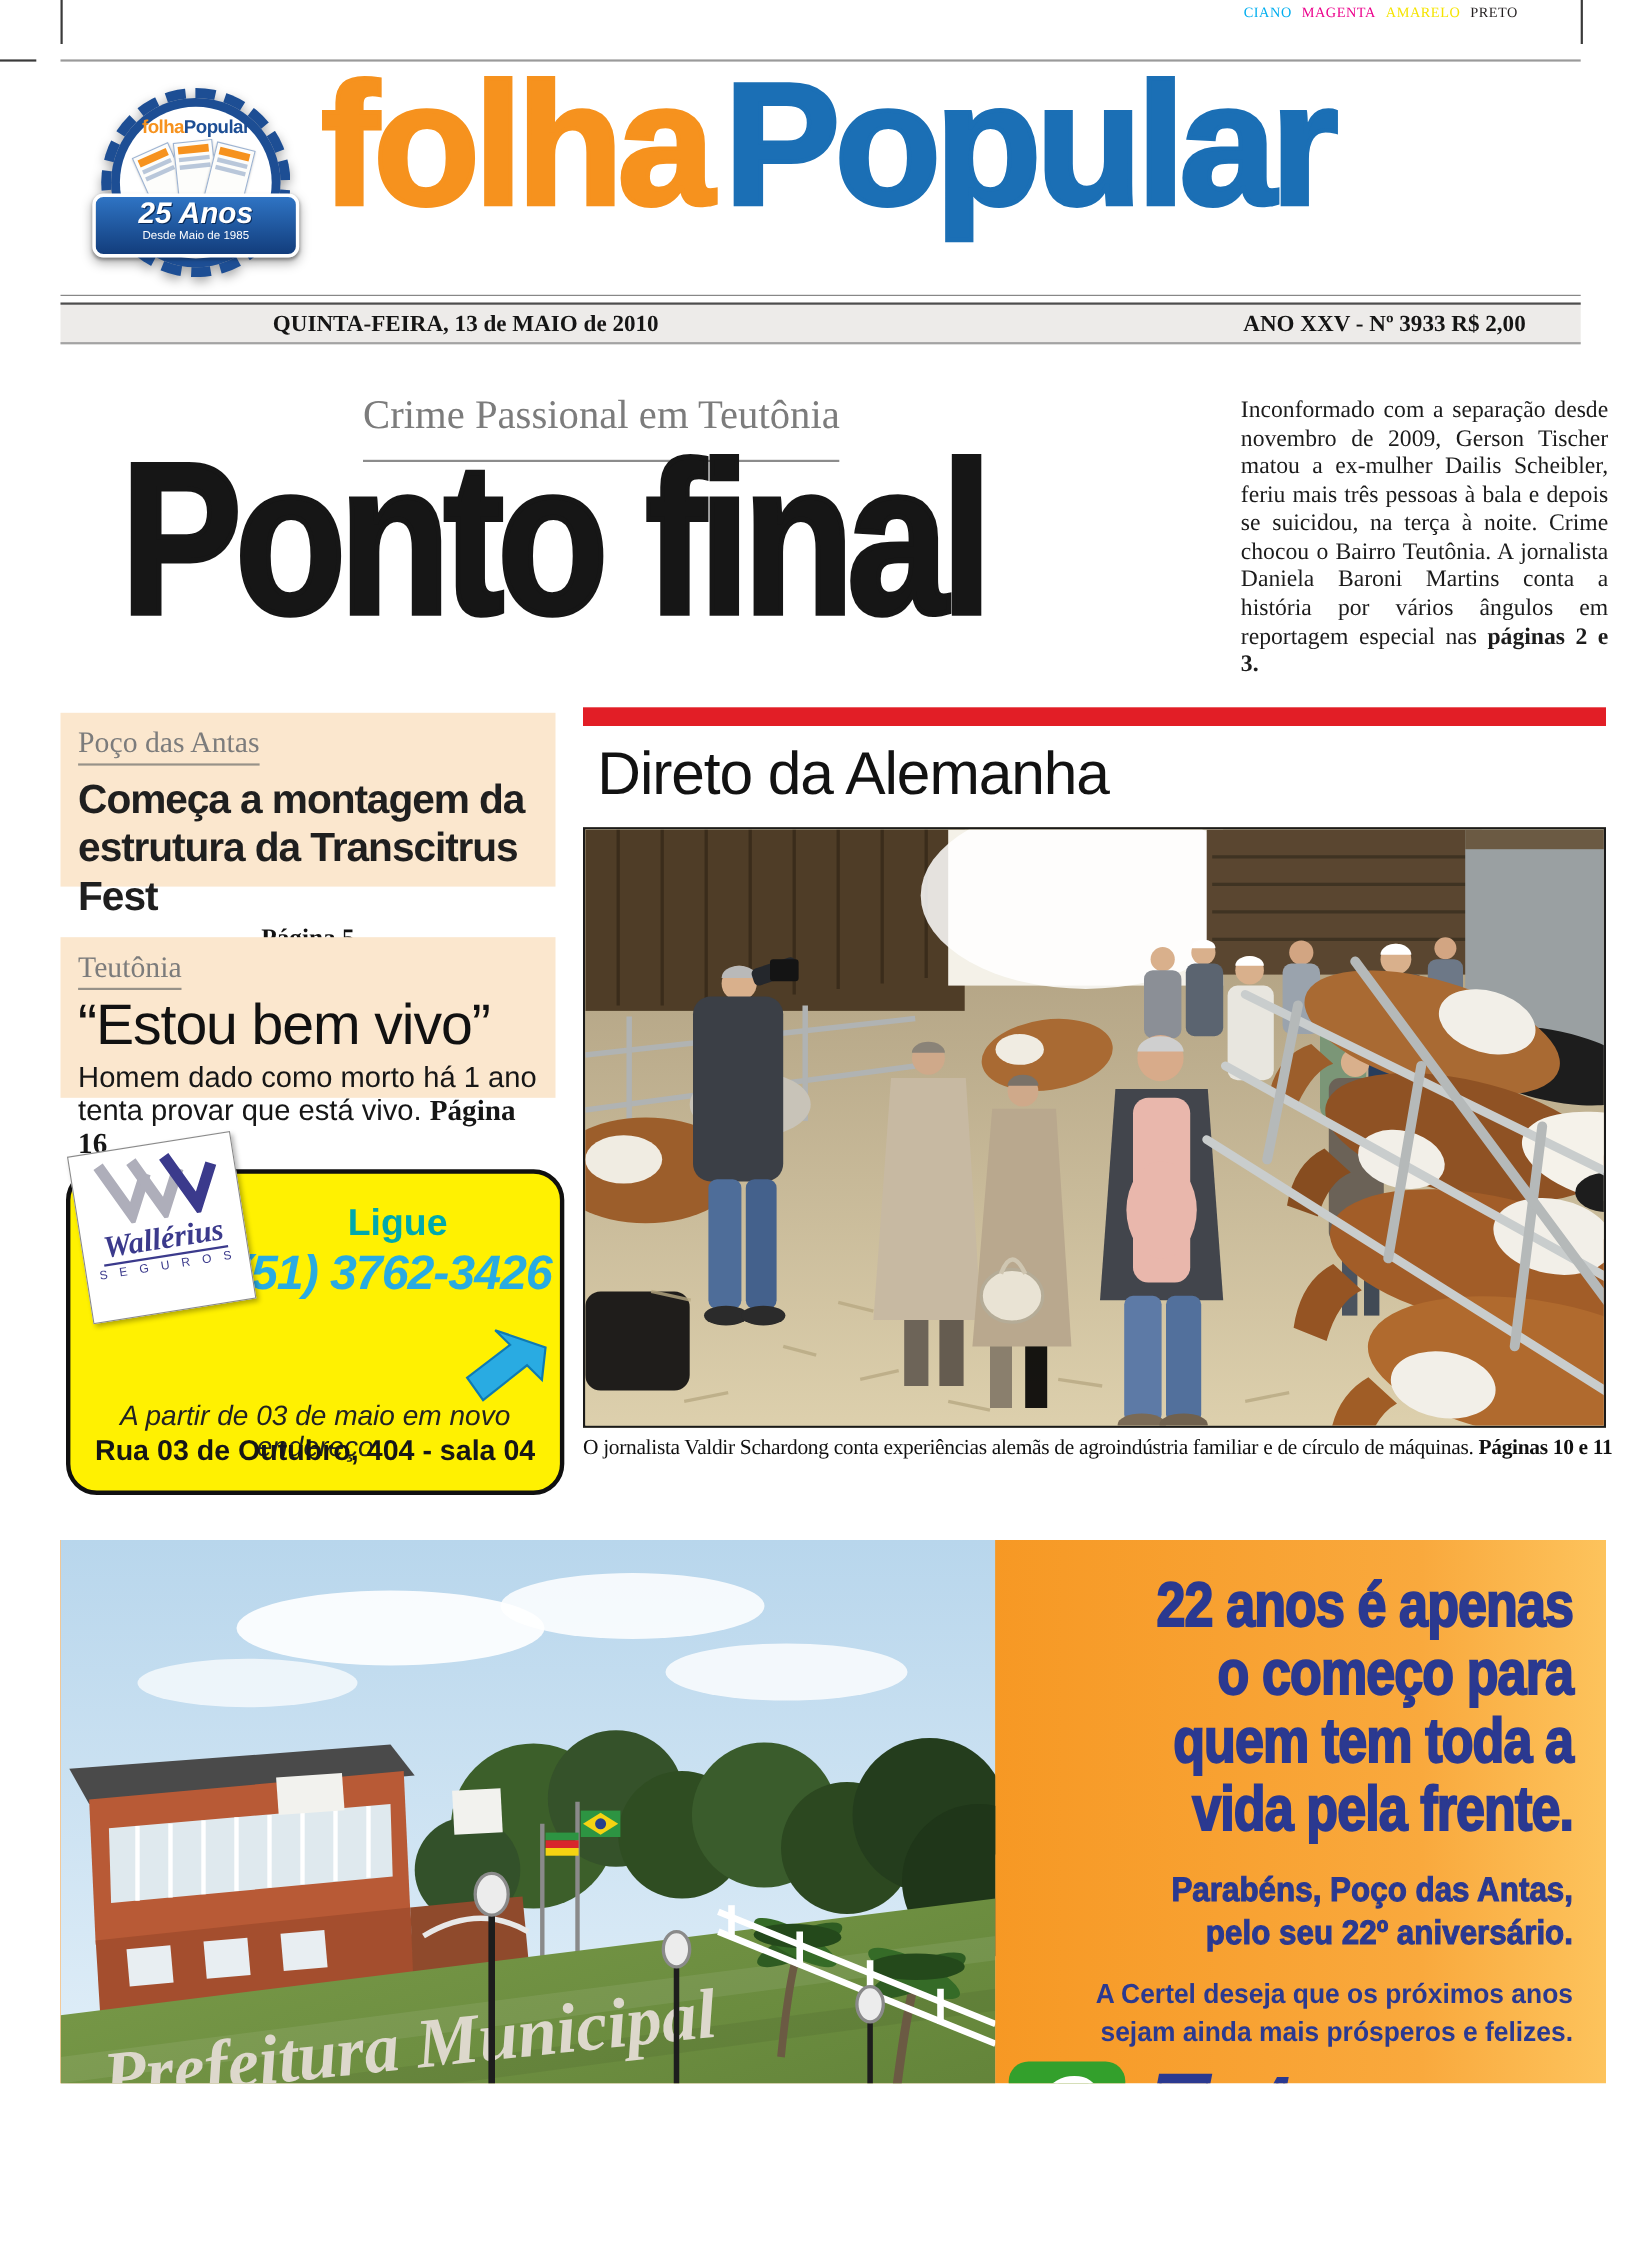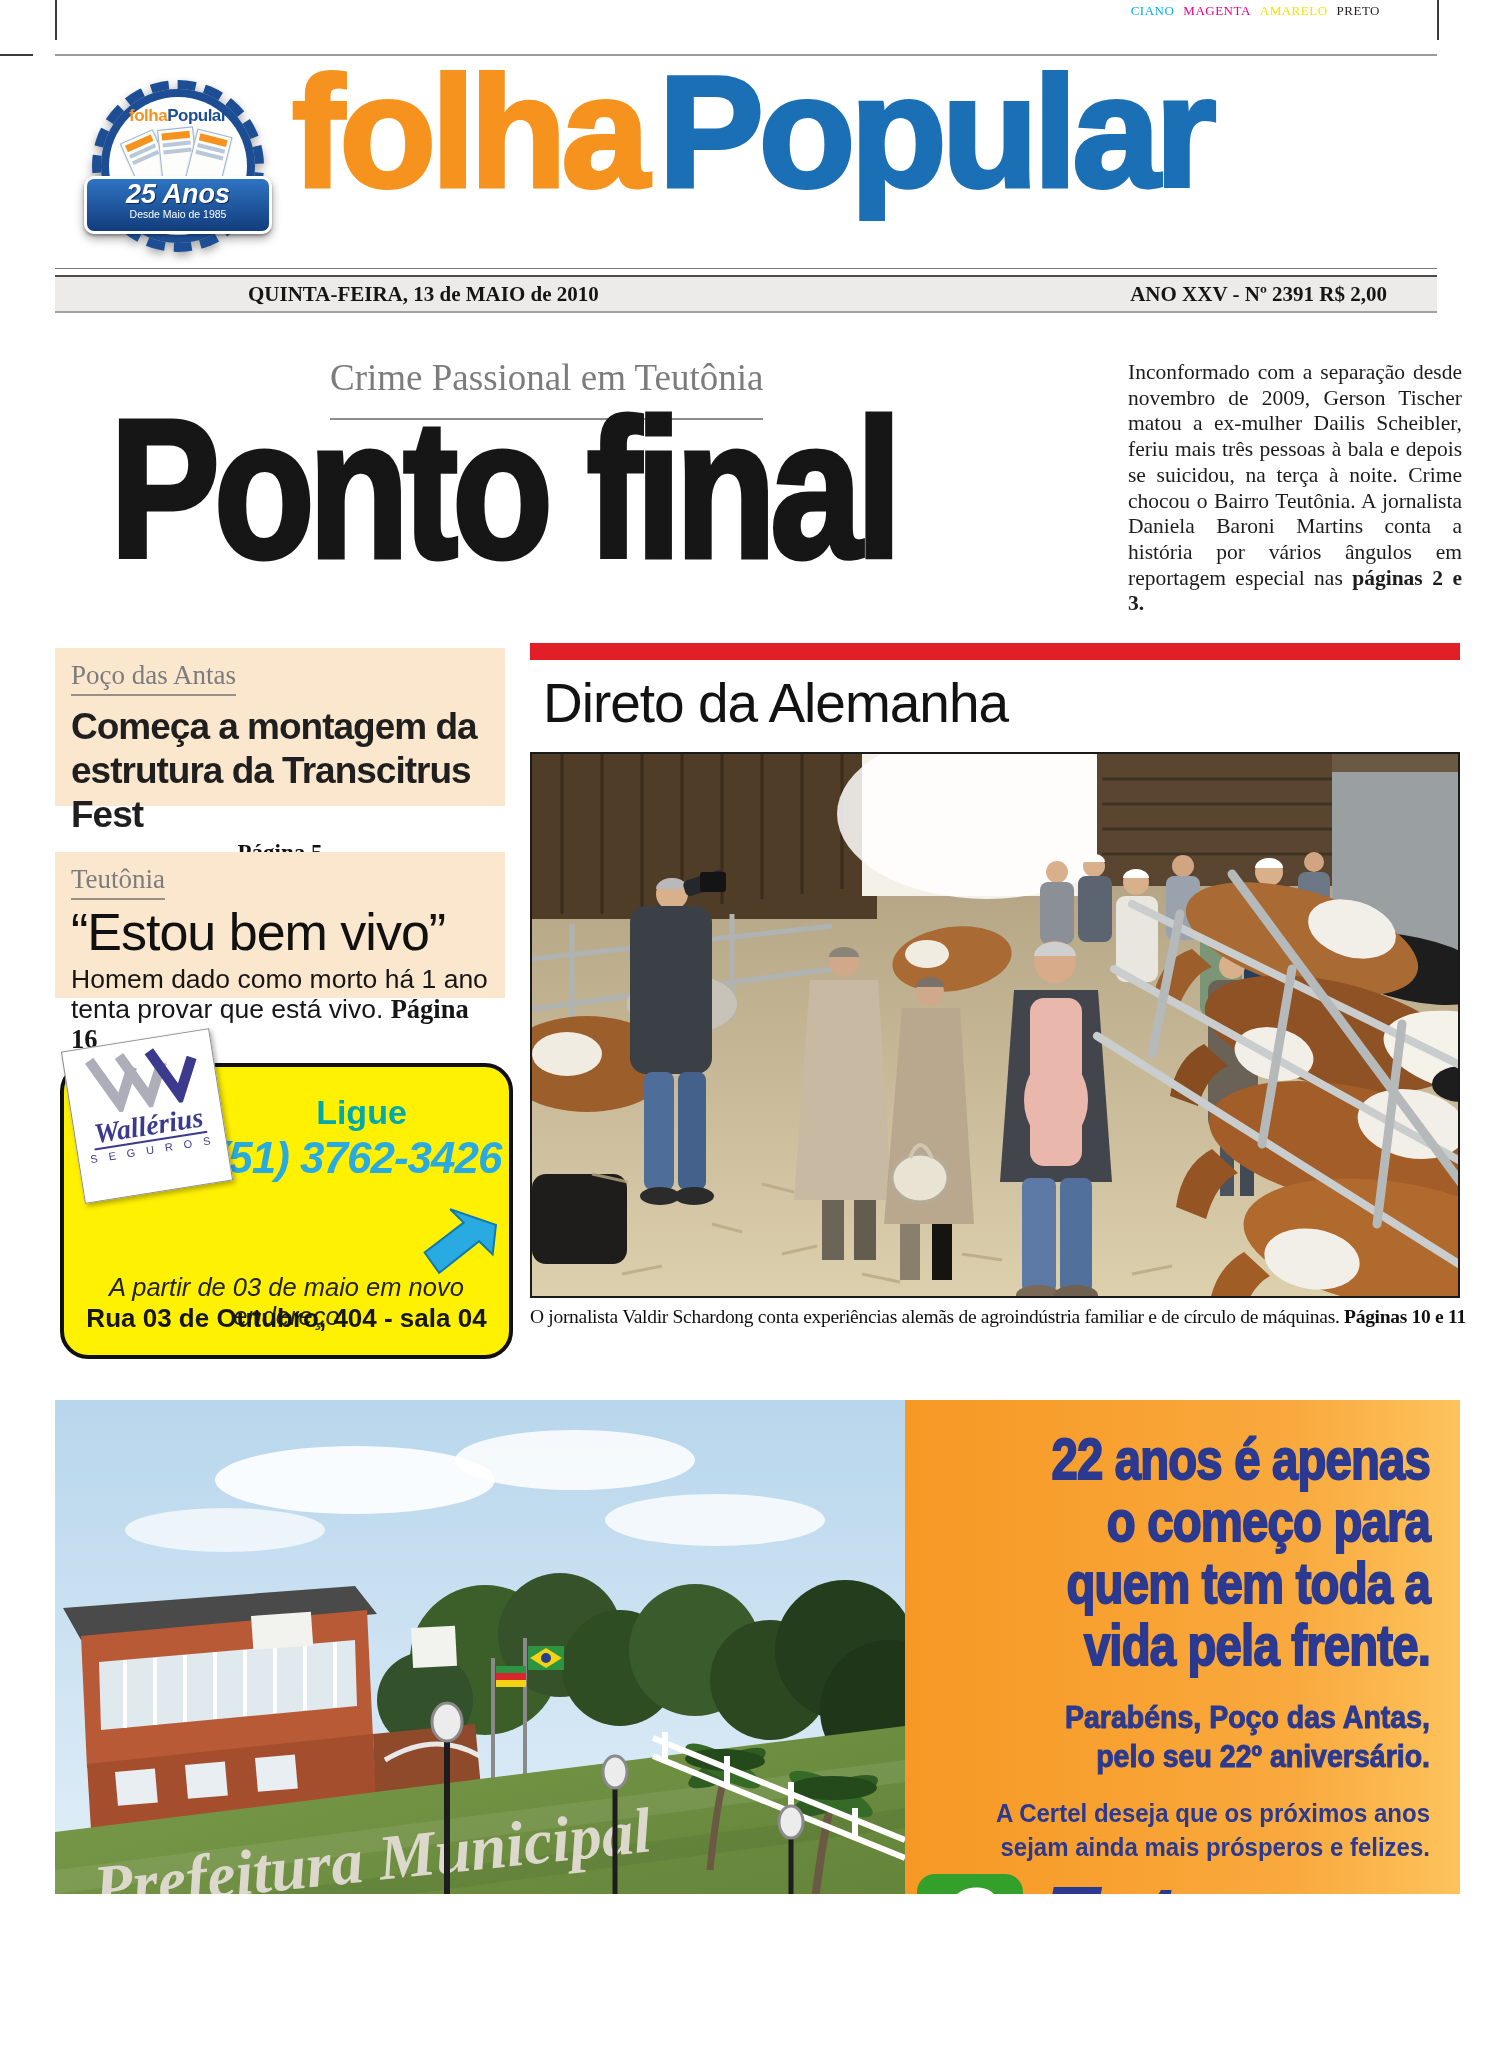--- a/index.html
+++ b/index.html
@@ -143,21 +143,21 @@
     <div class="badge-ribbon">
       <div class="badge-years">25 Anos</div>
       <span class="badge-since">Desde Maio de 1985</span>
     </div>
   </div>
   <div class="masthead"><span class="mh-folha">folha</span><span class="mh-popular">Popular</span></div>
 
   <div class="datebar-hair"></div>
   <div class="datebar">
     <span>QUINTA-FEIRA, 13 de MAIO de 2010</span>
-    <span>ANO XXV - Nº 2391 R$ 2,00</span>
+    <span>ANO XXV - Nº 3933 R$ 2,00</span>
   </div>
 
   <div class="lead-kicker">Crime Passional em Teutônia</div>
   <div class="lead-headline">Ponto final</div>
   <div class="lead-body"><span>Inconformado com a separação desde novembro de 2009, Gerson Tischer matou a ex-mulher Dailis Scheibler, feriu mais três pessoas à bala e depois se suicidou, na terça à noite. Crime chocou o Bairro Teutônia. A jornalista Daniela Baroni Martins conta a história por vários ângulos em reportagem especial nas </span><b>páginas 2 e 3.</b></div>
 
   <div class="teaser" style="top:648px;height:158px;">
     <div class="t-kicker">Poço das Antas</div>
     <div class="t1-headline">Começa a montagem da estrutura da Transcitrus Fest</div>
     <div class="t-page">Página 5</div>

